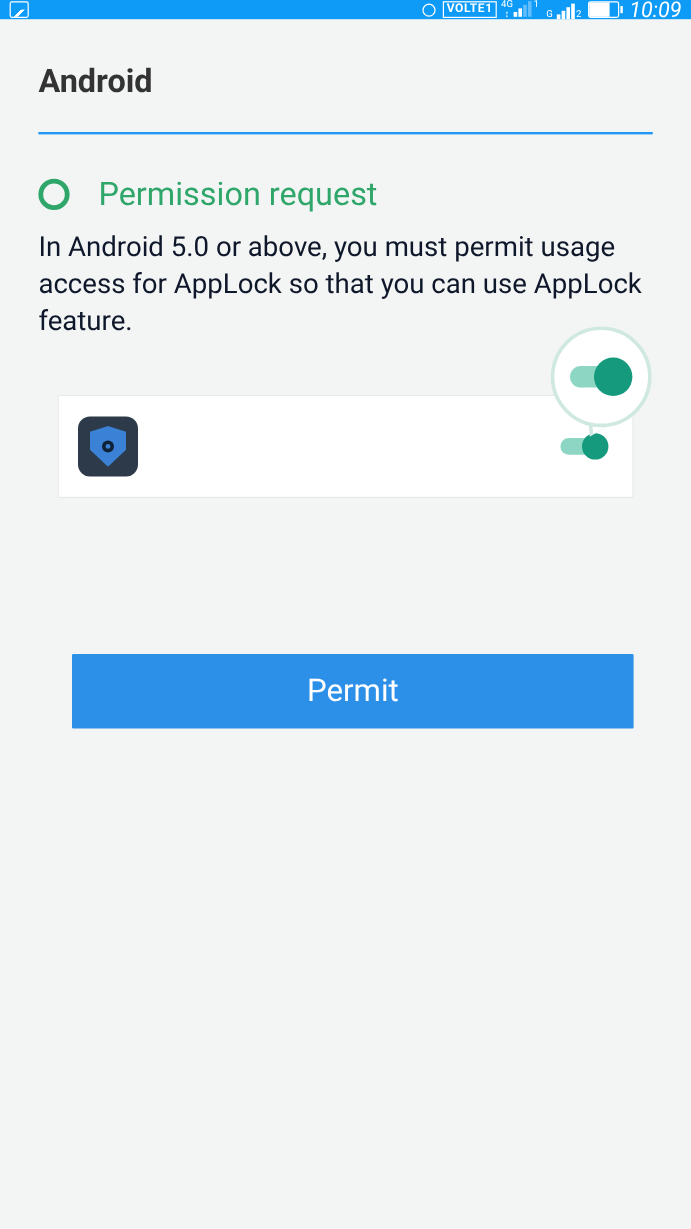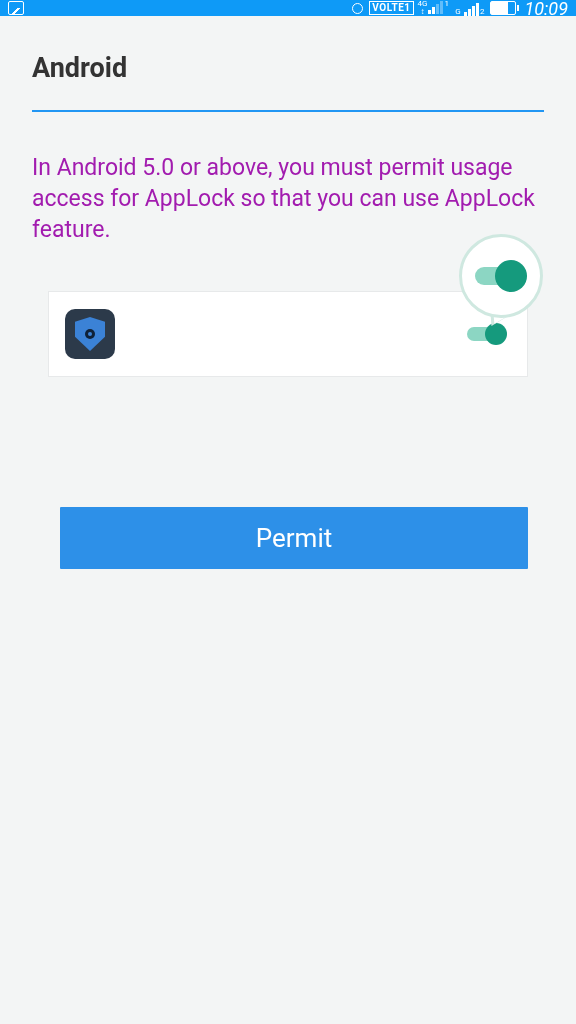--- a/index.html
+++ b/index.html
@@ -66,22 +66,22 @@
     .section-head {
       display: flex; align-items: center; gap: 24px;
       margin-top: 34px;
     }
     .circle-icon {
       width: 26px; height: 26px; border: 4px solid #2fa66a;
       border-radius: 50%;
     }
     .section-title { font-size: 27px; color: #2fa66a; font-weight: 400; }
     .desc {
-      margin-top: 40px; font-size: 23px; line-height: 31px;
-      color: #a21caf;
+      margin-top: 12px; font-size: 23px; line-height: 31px;
+      color: #0f172a;
     }
     .card {
       margin: 46px 16px 0 16px;
       background: #fff;
       border: 1px solid #e7e9ea;
       height: 86px;
       display: flex;
       align-items: center;
       padding: 0 62px 0 16px;
       position: relative;
@@ -195,20 +195,24 @@
     <div class="battery">
         <div class="battery-fill"></div>
       </div>
     <span class="time">10:09</span>
   </div>
 </div>
 
 <div class="content">
   <h1 class="title">Android</h1>
 
+  <div class="section-head">
+    <div class="circle-icon"></div>
+    <div class="section-title">Permission request</div>
+  </div>
 
   <p class="desc">In Android 5.0 or above, you must permit usage access for AppLock so that you can use AppLock feature.</p>
 
   <div class="card">
     <div class="app-icon">
       <div class="shield">
         <div class="lock-dot"></div>
       </div>
     </div>
     <div class="toggle">

